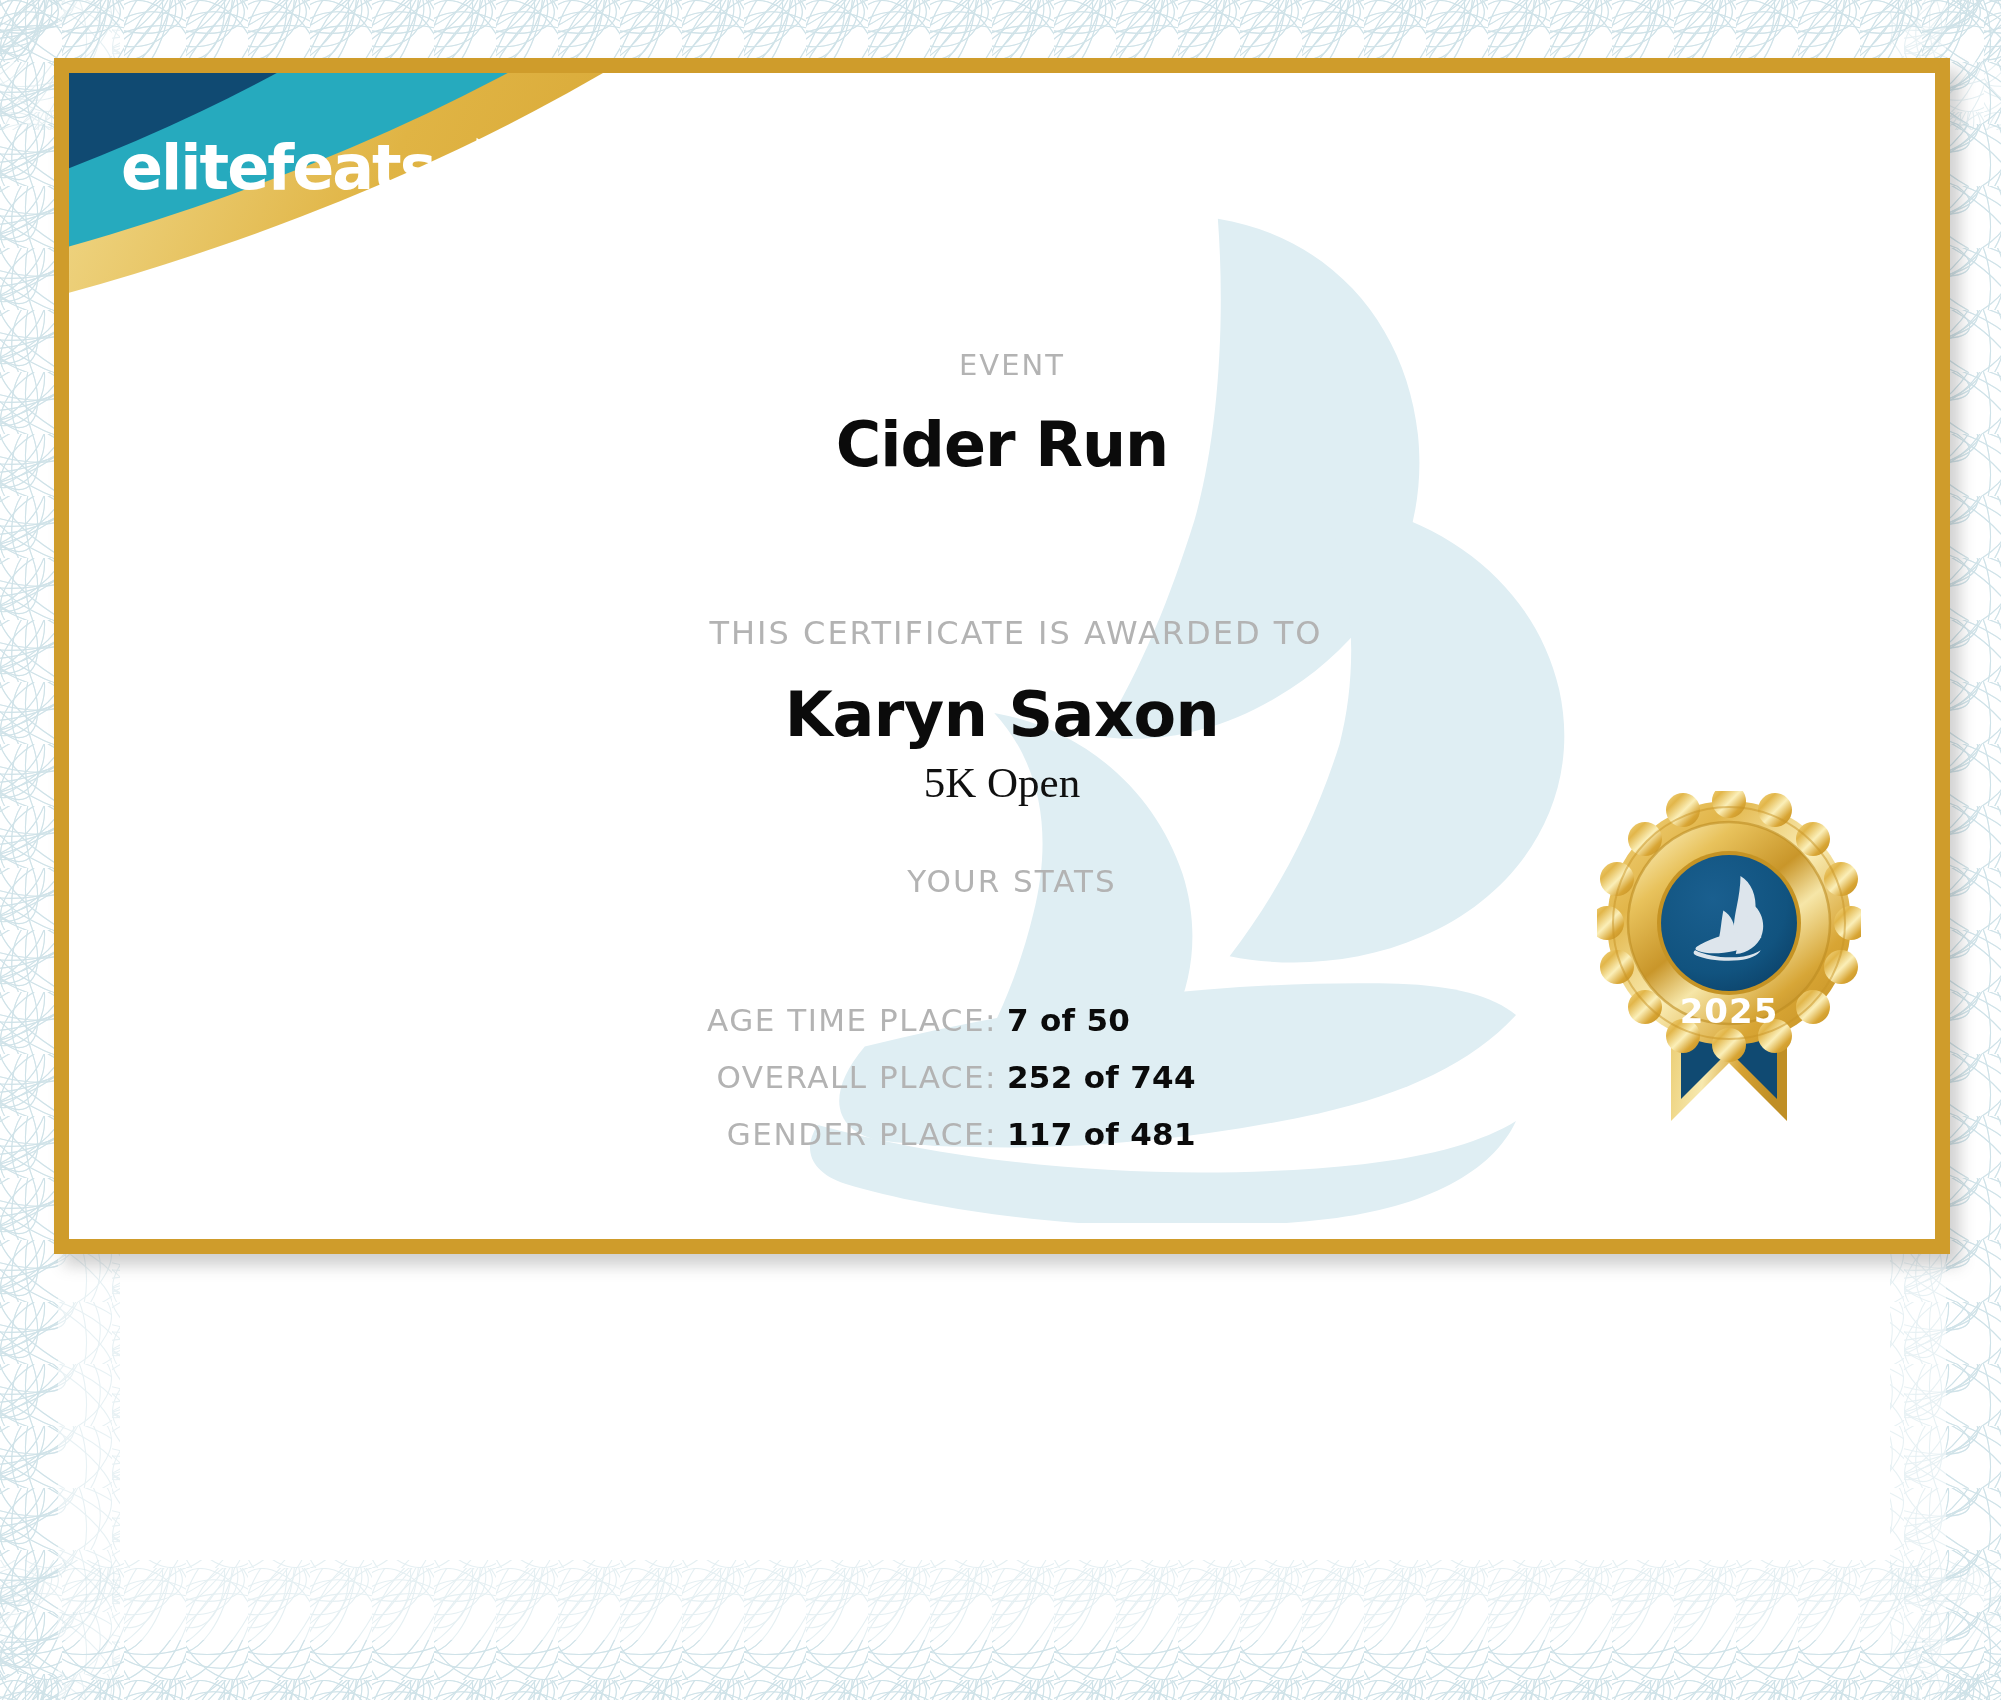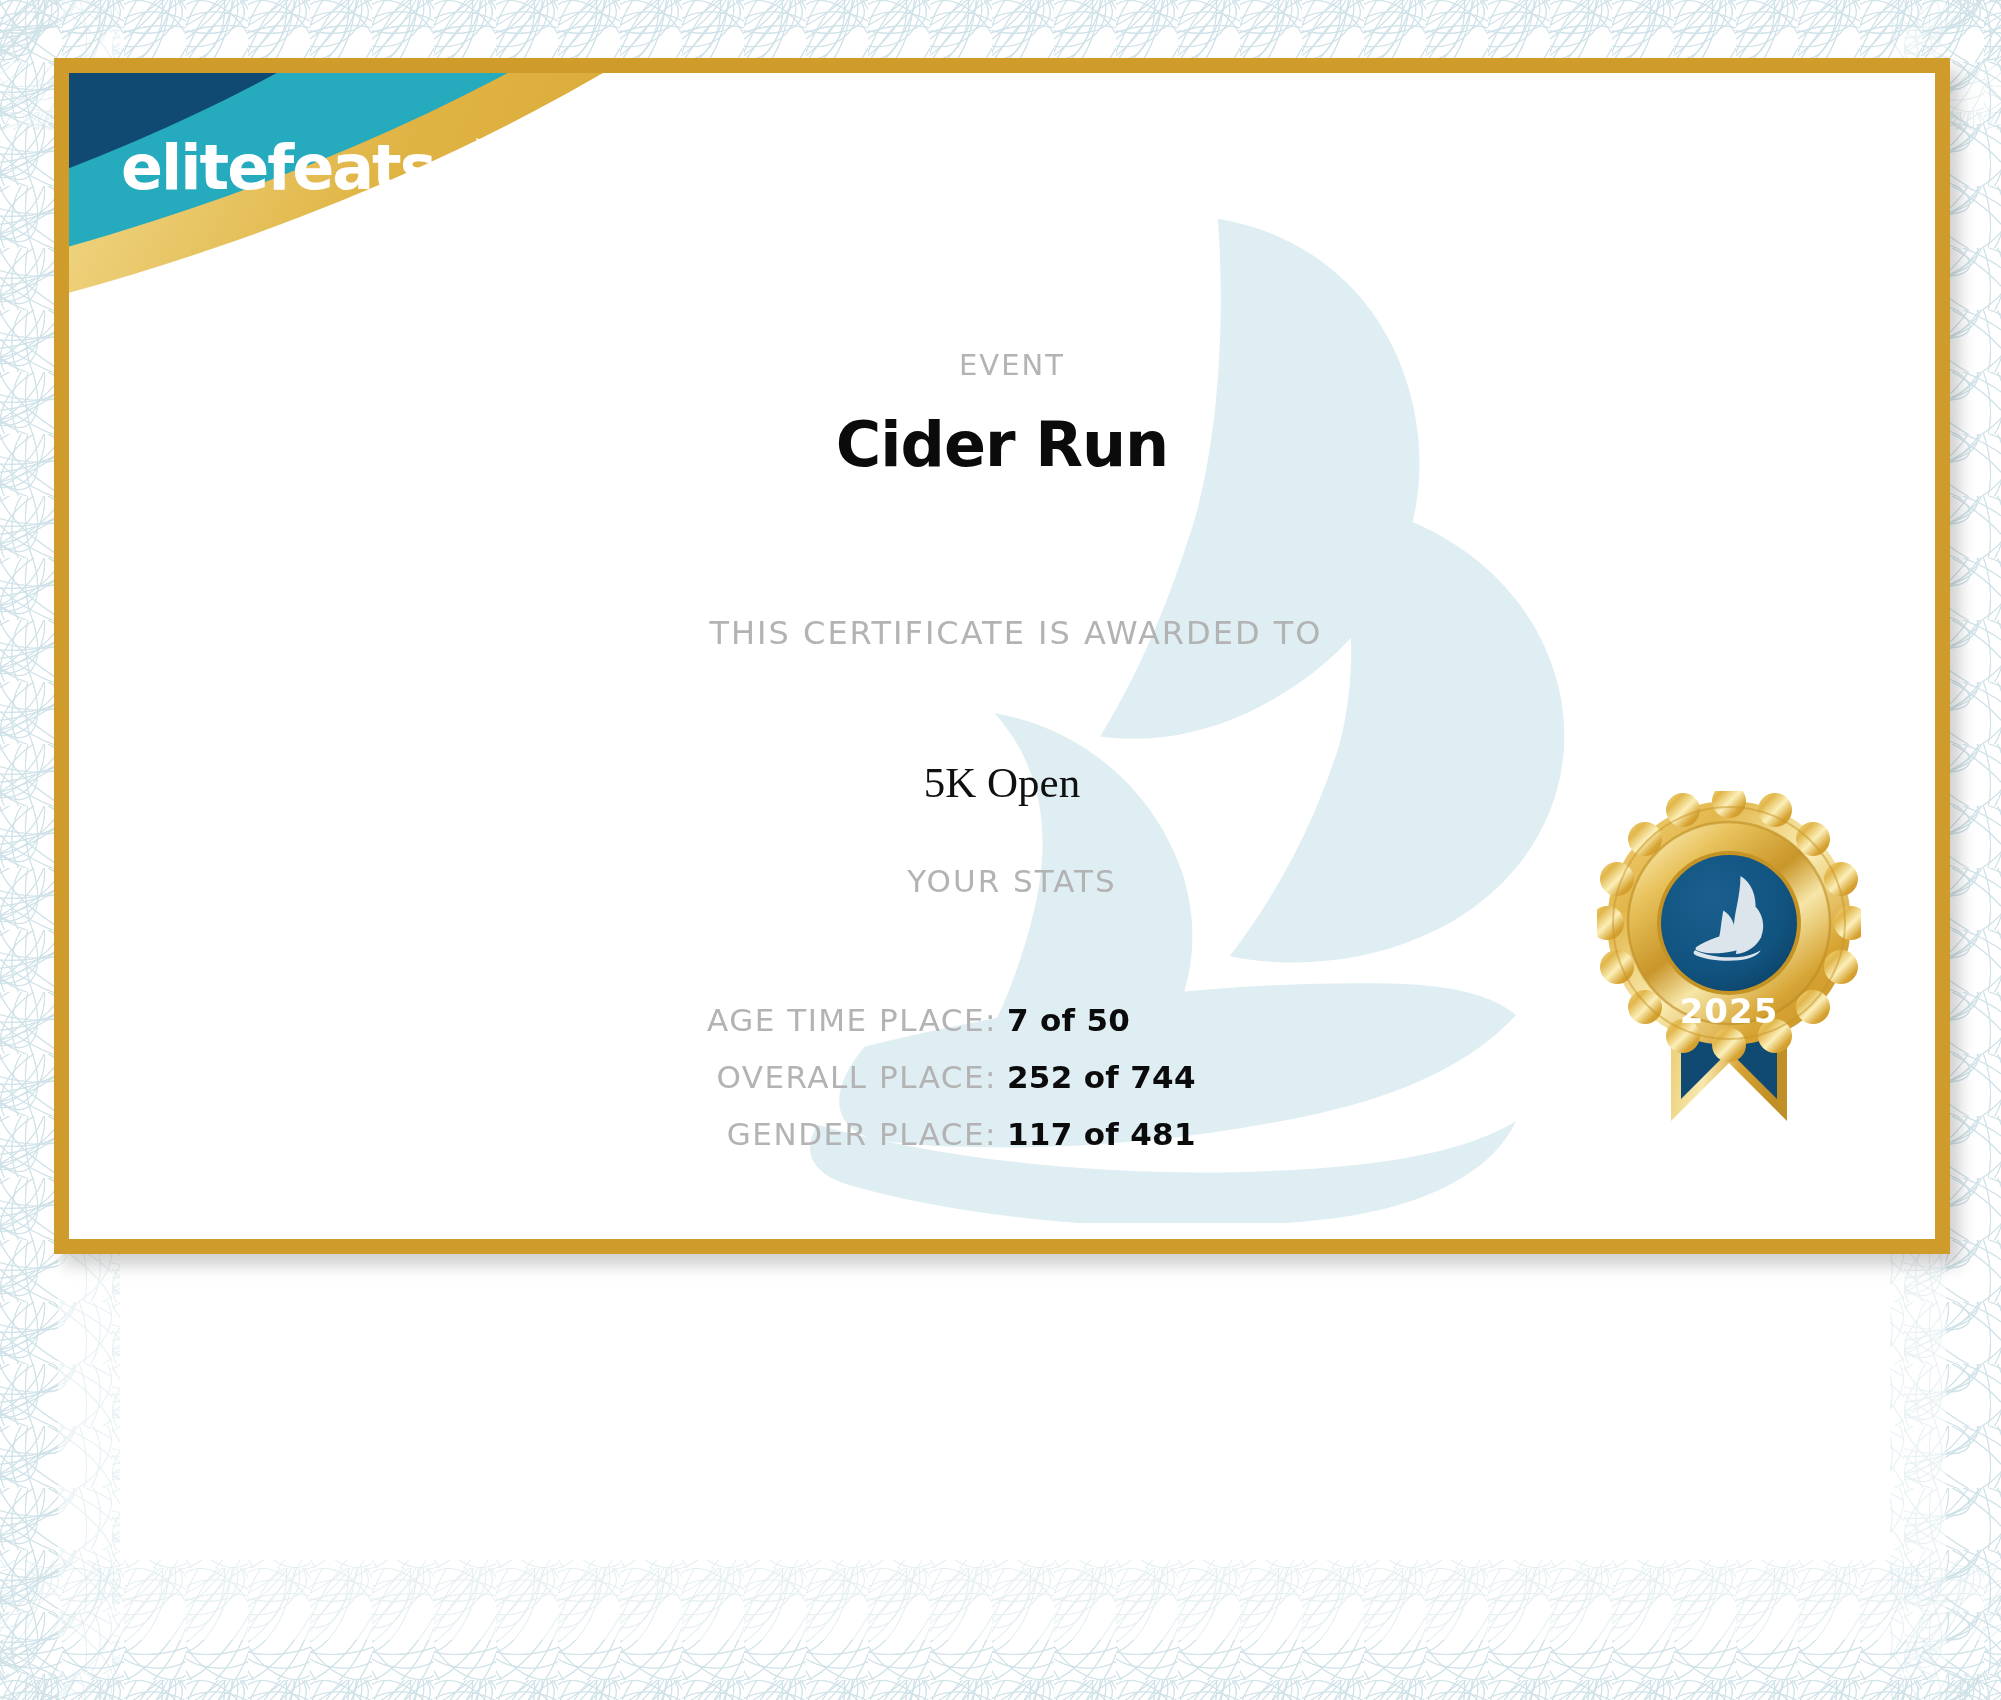--- a/index.html
+++ b/index.html
@@ -316,20 +316,21 @@
           </g>
         </svg>
       </div>
 
       <div id="body-col">
 
         <div id="event-label" class="label-soft">EVENT</div>
         <div id="event-name">Cider Run</div>
 
         <div id="awarded-label" class="label-soft">THIS CERTIFICATE IS AWARDED TO</div>
+        <div id="recipient-name">Karyn Saxon</div>
         <div id="division">5K Open</div>
 
         <div id="stats-label" class="label-soft">YOUR STATS</div>
 
         <div id="stats-list">
           <div class="stat-row">
           </div>
           <div class="stat-row">
             <span class="stat-label">AGE TIME PLACE:</span>
             <span class="stat-value">7 of 50</span>

